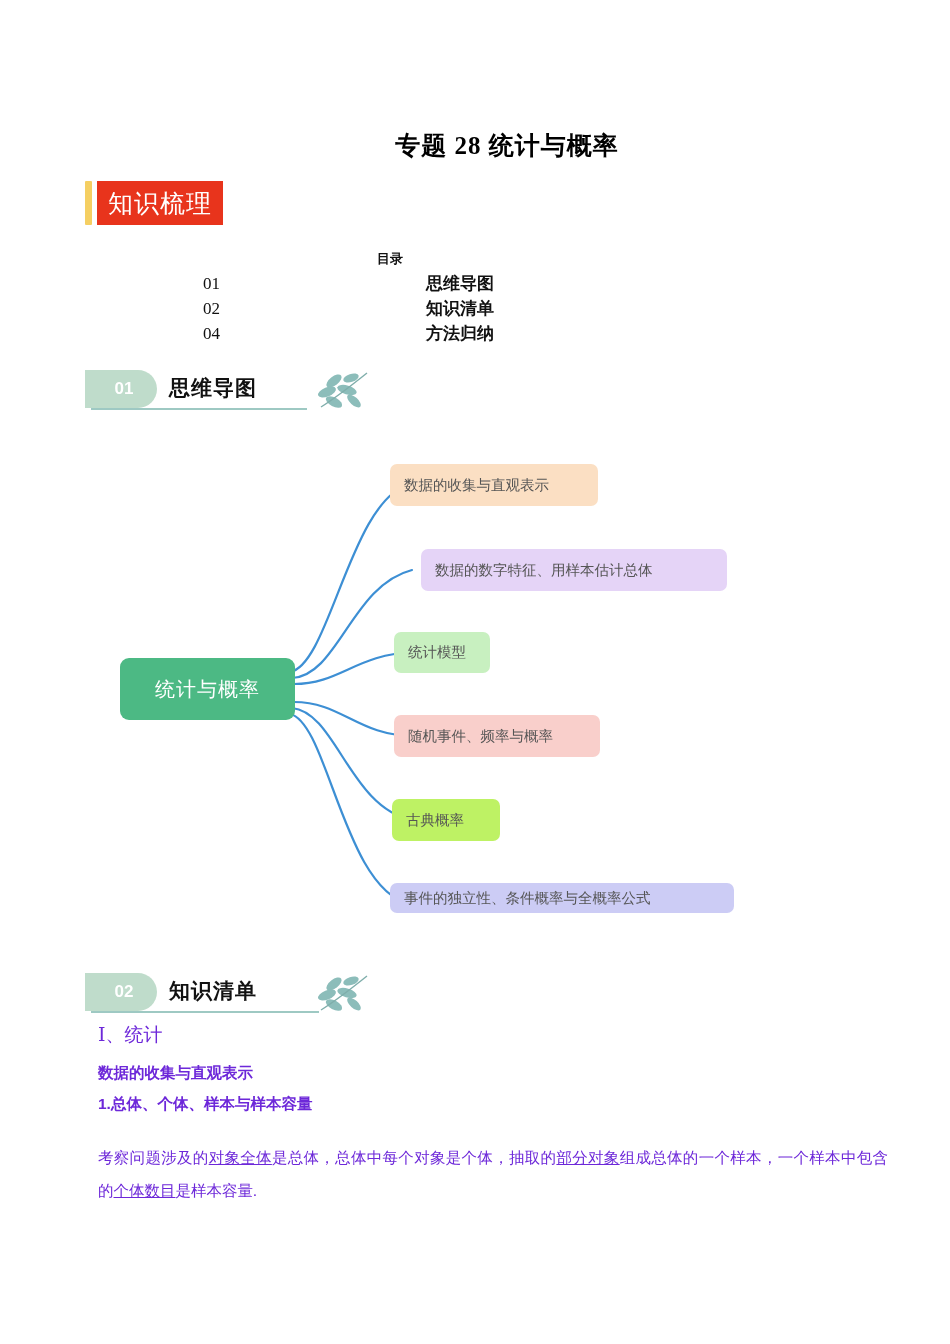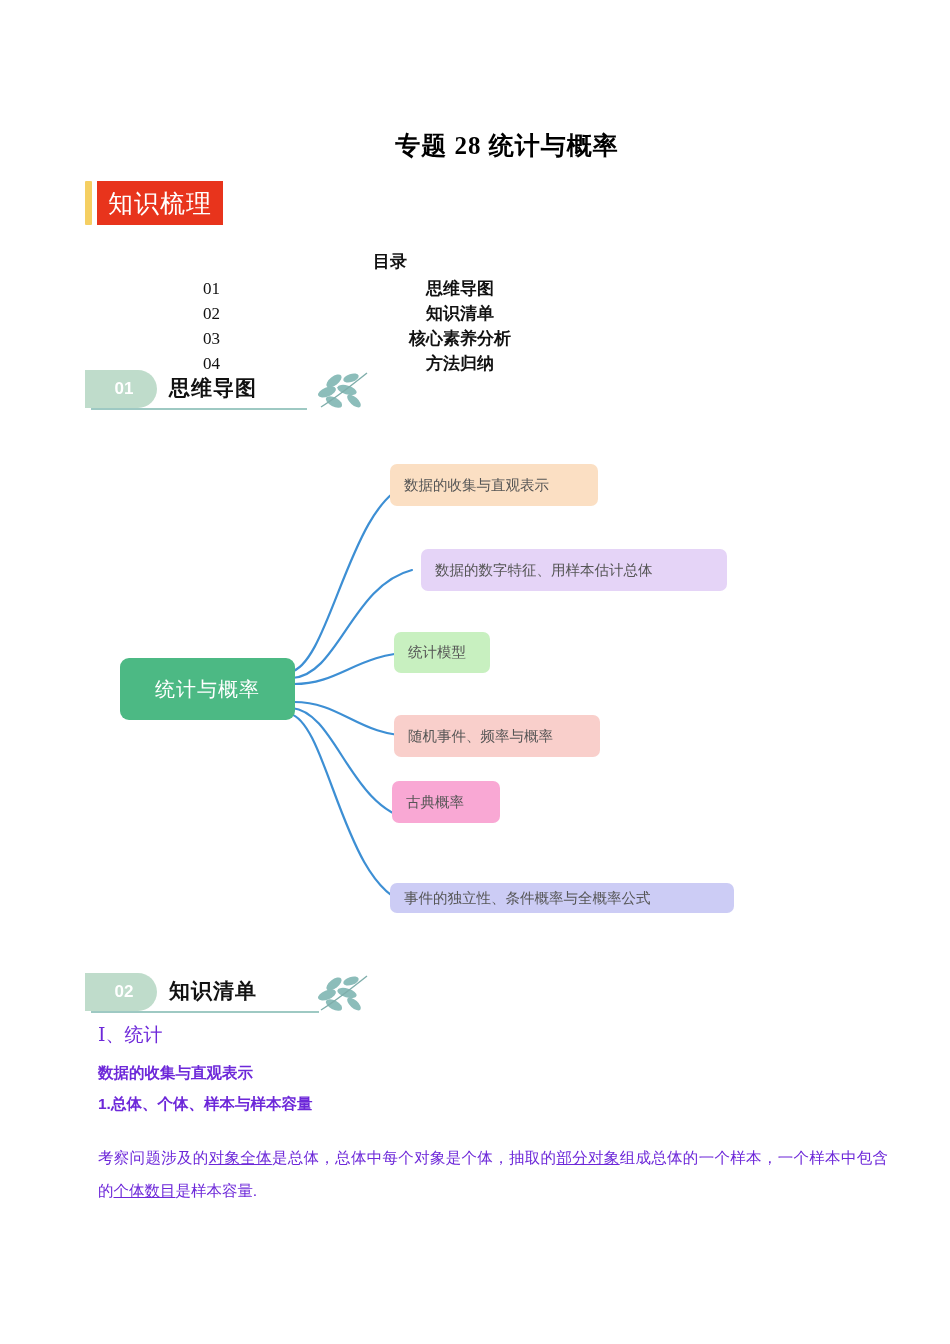--- a/index.html
+++ b/index.html
@@ -71,21 +71,21 @@
     width: 420px;
     font-family: "Liberation Serif", "DejaVu Serif", serif;
     font-size: 17px;
     color: #111;
   }
   .toc-heading {
     font-weight: bold;
     text-align: center;
     margin-left: 10px;
     margin-bottom: 3px;
-    font-size: 17px;
+    font-size: 13px;
   }
   .toc-row {
     display: flex;
     align-items: baseline;
     line-height: 25px;
   }
   .toc-num {
     width: 150px;
     text-align: left;
     padding-left: 28px;
@@ -223,24 +223,20 @@
   <div class="toc">
     <div class="toc-heading">目录</div>
 
     <div class="toc-row">
       <span class="toc-num">01</span>
       <span class="toc-label">思维导图</span>
     </div>
     <div class="toc-row">
       <span class="toc-num">02</span>
       <span class="toc-label">知识清单</span>
-    </div>
-    <div class="toc-row">
-      <span class="toc-num">03</span>
-      <span class="toc-label">核心素养分析</span>
     </div>
     <div class="toc-row">
       <span class="toc-num">04</span>
       <span class="toc-label">方法归纳</span>
     </div>
   </div>
 
   <div class="sec-head" style="left:85px; top:370px; width:230px;">
     <div class="pill-edge"></div>
     <div class="pill">01</div>
@@ -278,21 +274,21 @@
     <div class="mm-root" style="left:20px; top:218px; width:175px; height:62px;">统计与概率</div>
 
     <div class="mm-node" style="left:290px; top:24px;  width:208px; height:42px; background:#FBDFC3;">数据的收集与直观表示</div>
 
     <div class="mm-node" style="left:292px; top:109px; width:306px; height:42px; background:#E5D4F7;margin-left:29px;">数据的数字特征、用样本估计总体</div>
 
     <div class="mm-node" style="left:294px; top:192px; width:96px; height:41px; background:#C8F0C0;">统计模型</div>
 
     <div class="mm-node" style="left:294px; top:275px; width:206px; height:42px; background:#F9CFCB;text-align:center;">随机事件、频率与概率</div>
 
-    <div class="mm-node" style="left:292px; top:341px; width:108px; height:42px; background:#f9a8d4;">古典概率</div>
+    <div class="mm-node" style="left:292px; top:359px; width:108px; height:42px; background:#bef264;">古典概率</div>
 
     <div class="mm-node" style="left:290px; top:443px; width:344px; height:30px; background:#CCCCF5;">事件的独立性、条件概率与全概率公式</div>
   </div>
 
   <div class="sec-head" style="left:85px; top:973px; width:240px;">
     <div class="pill-edge"></div>
     <div class="pill">02</div>
     <div class="sec-title">知识清单</div>
     <div class="leaf" style="left:222px;">
       <svg width="78" height="40" viewBox="0 0 78 40">

